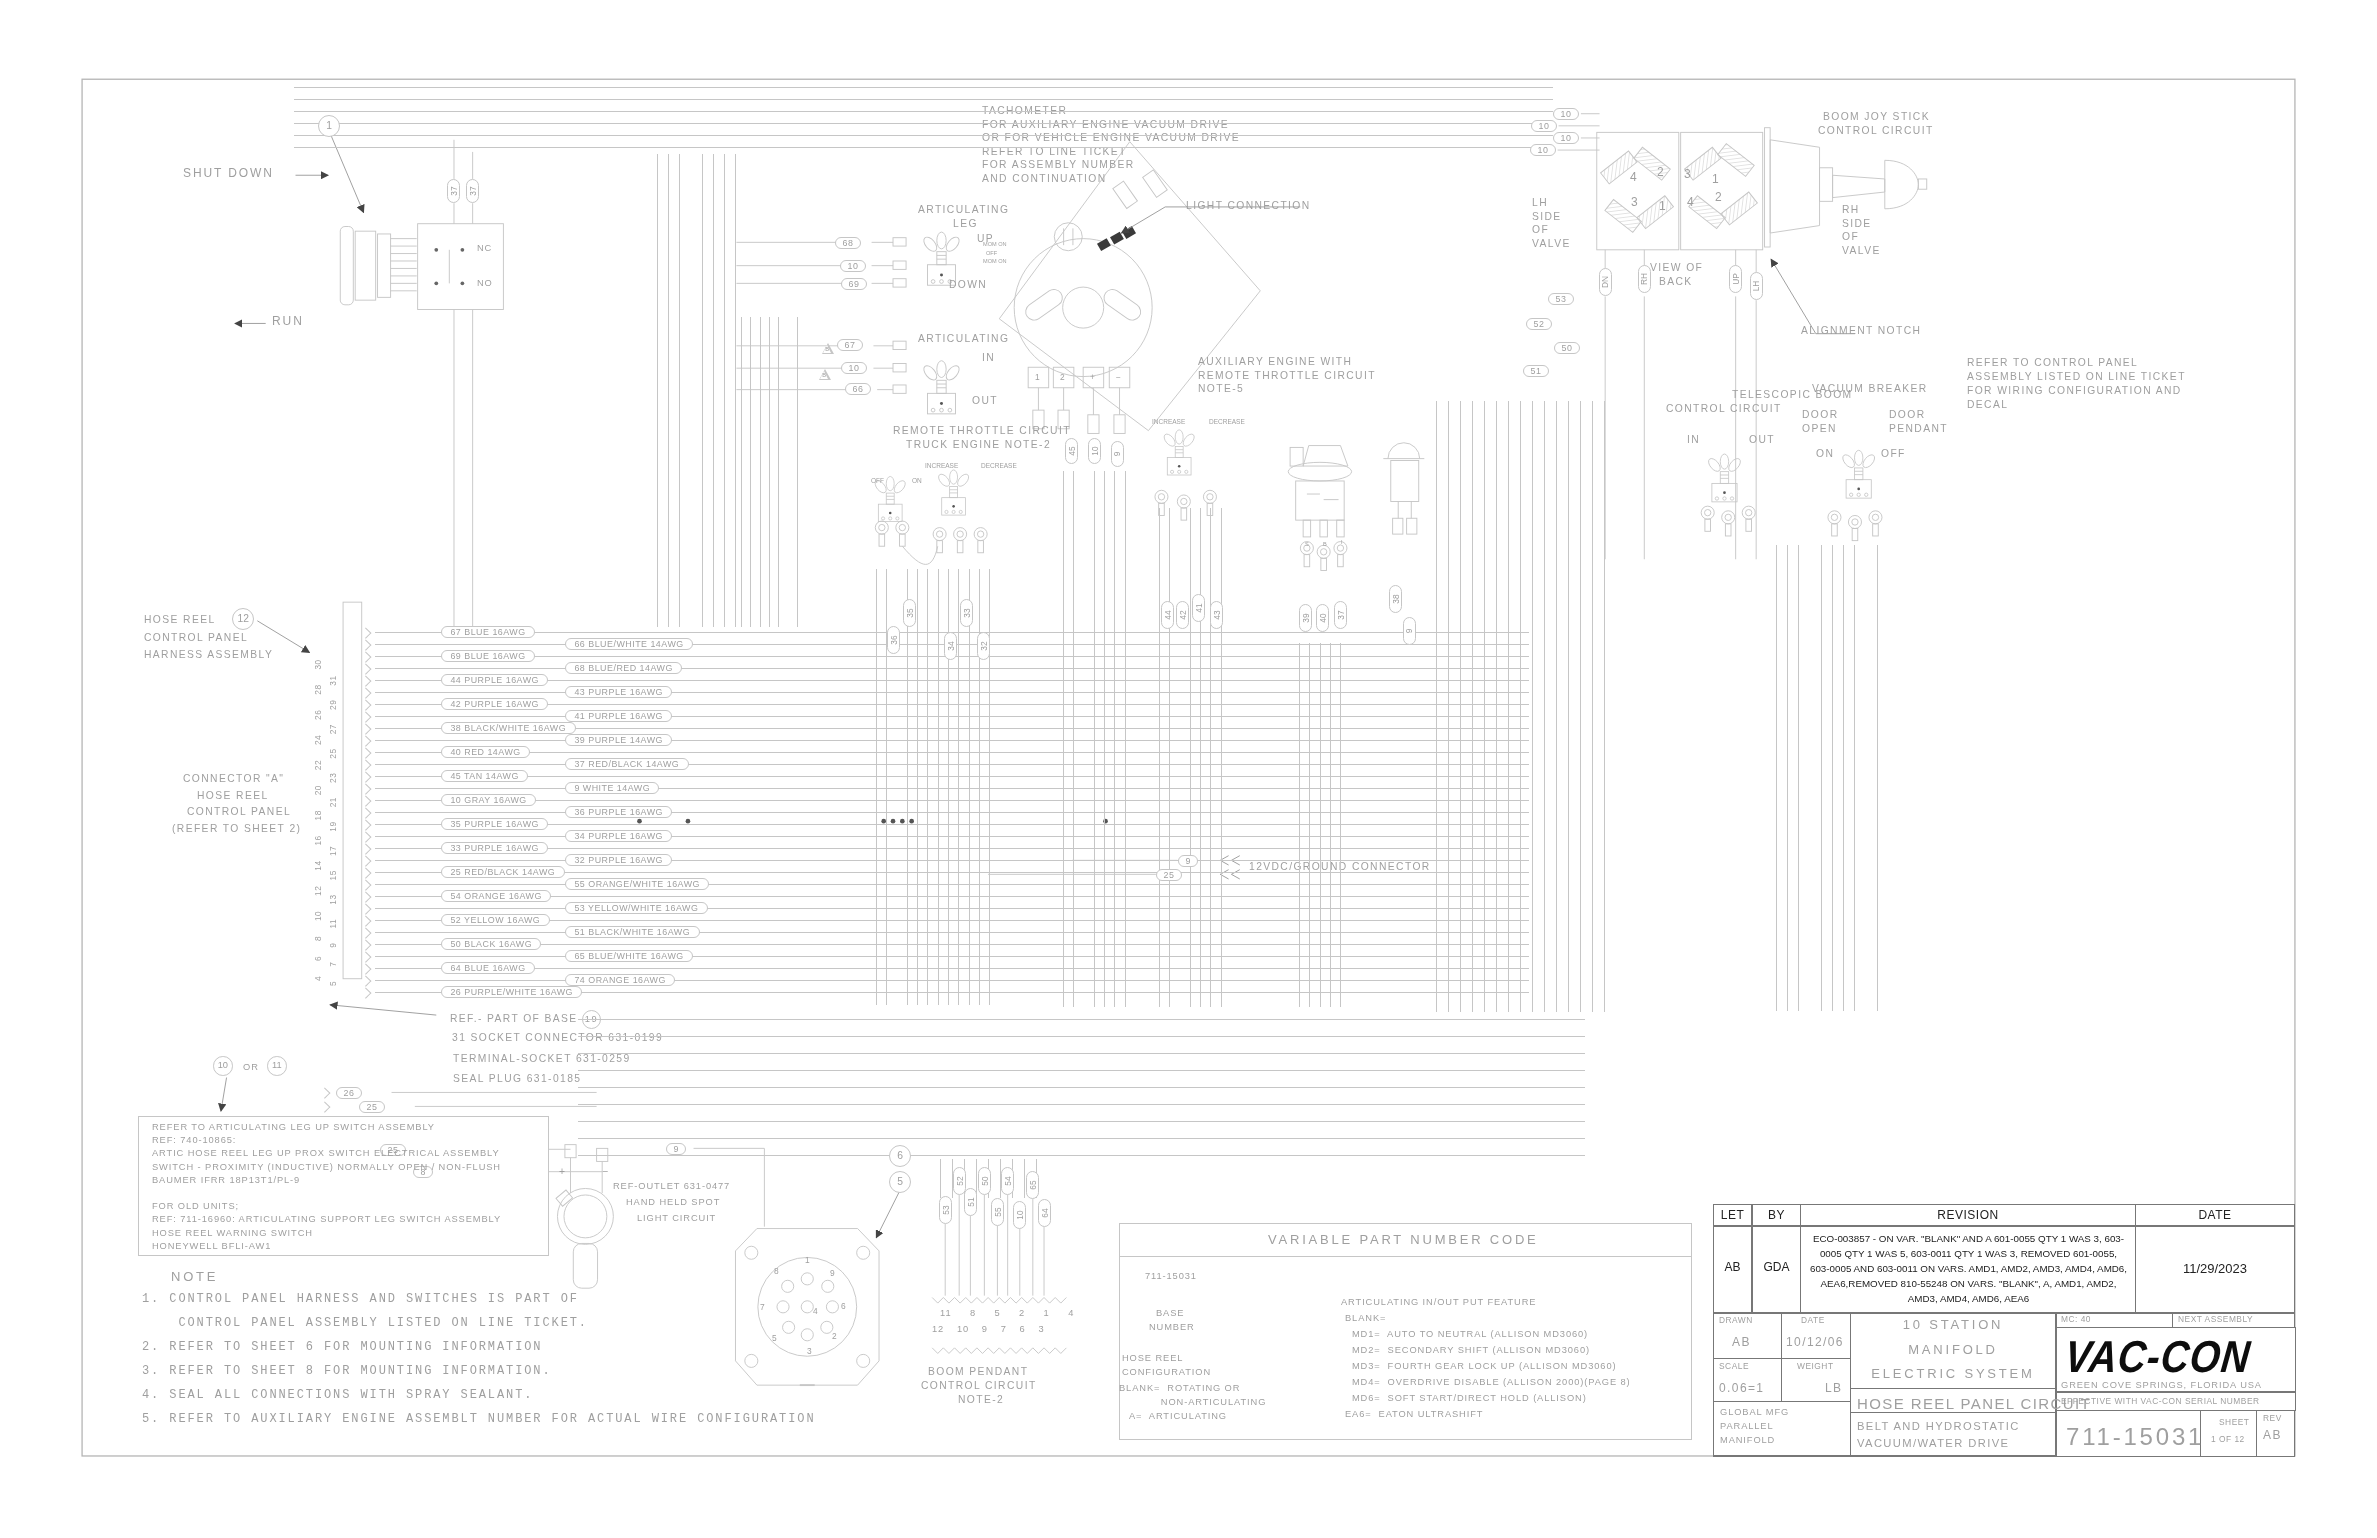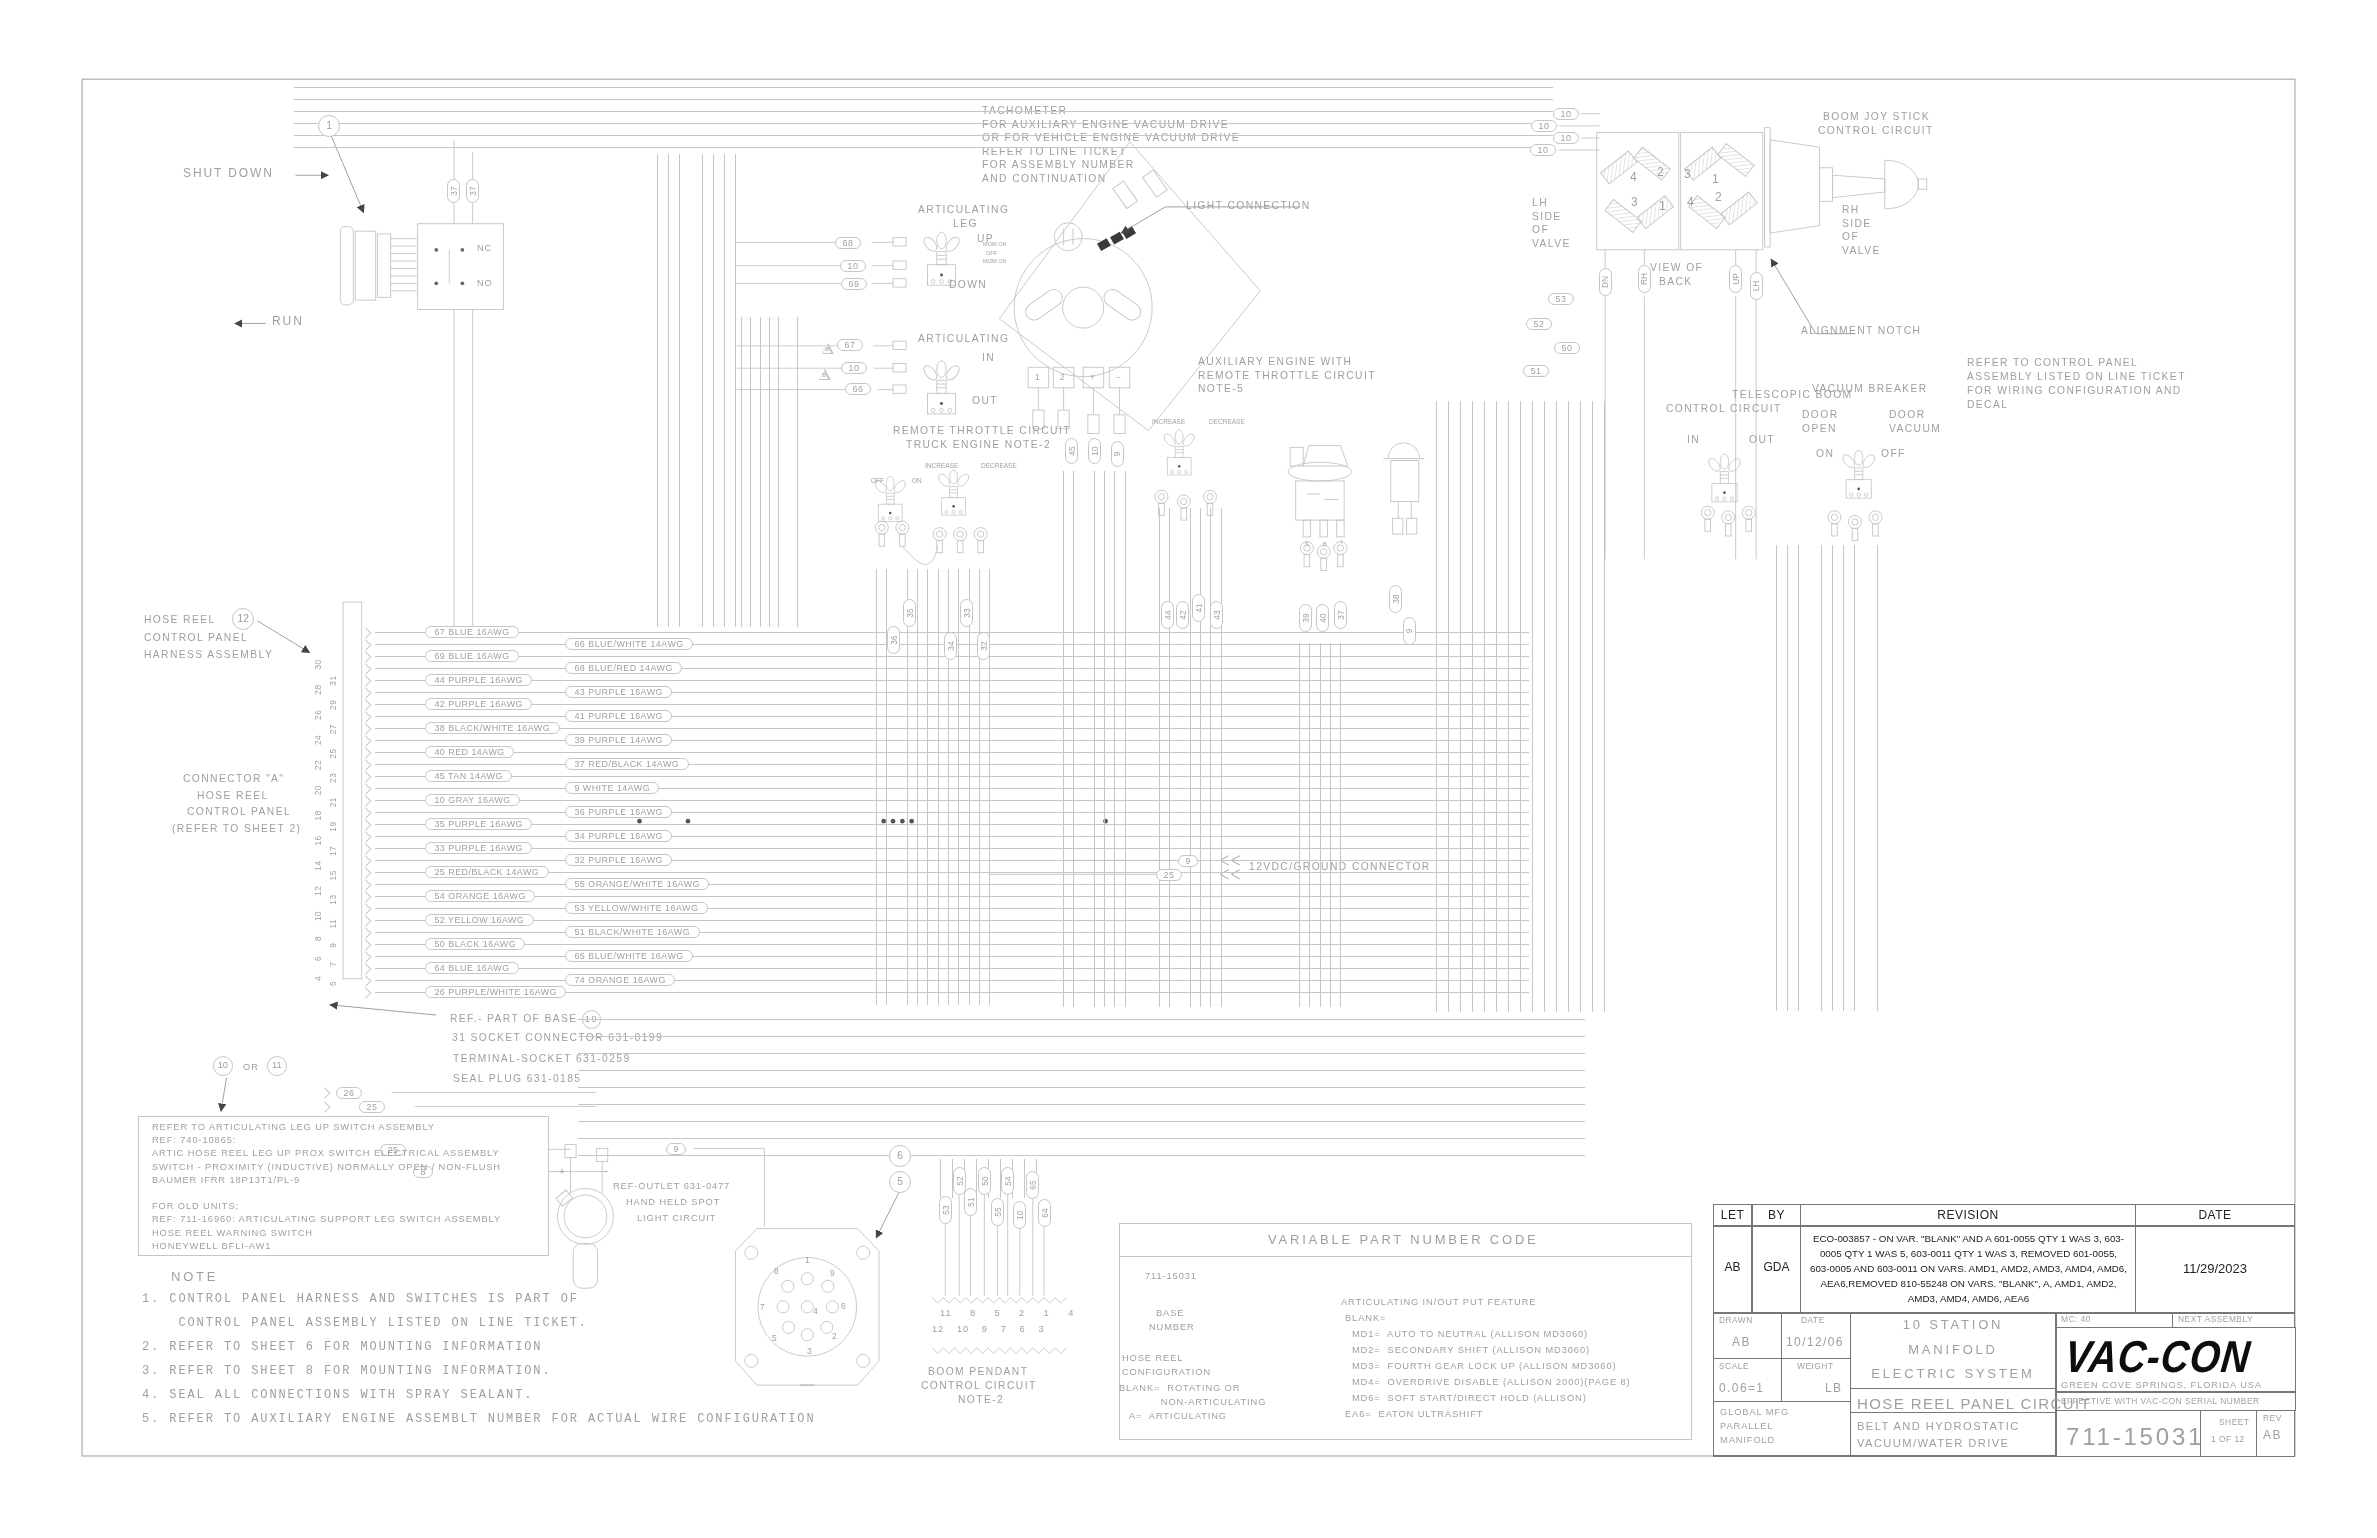--- a/index.html
+++ b/index.html
@@ -29,21 +29,21 @@
   .chev{position:absolute;width:6.5px;height:6.5px;border-top:0.9px solid var(--cl);border-right:0.9px solid var(--cl);
         transform:rotate(45deg);z-index:2;}
   .vbundle{position:absolute;background:repeating-linear-gradient(90deg,var(--cl) 0 0.9px,transparent 0.9px var(--p,10.3px));z-index:1;}
   .hbundle{position:absolute;background:repeating-linear-gradient(180deg,var(--cl) 0 0.9px,transparent 0.9px var(--p,13px));z-index:1;}
   #wire-rows{position:absolute;left:362px;top:626px;width:1167px;z-index:2;}
   .wrow{position:relative;height:12px;}
   .wrow::before{content:"";position:absolute;left:13px;right:0;top:5.6px;border-top:0.9px solid var(--cl);}
   .wrow .chev{left:0;top:2.8px;}
   .wpill{position:absolute;top:0;box-sizing:border-box;border:0.9px solid var(--cl);border-radius:6.5px;background:#fff;
         color:var(--ct);font-size:8.9px;letter-spacing:0.5px;line-height:10.3px;height:12px;padding:0 8.4px;white-space:nowrap;z-index:2;}
-  .wrow[data-side="left"] .wpill{left:63px;}
+  .wrow[data-side="left"] .wpill{left:79px;}
   .wrow[data-side="right"] .wpill{left:203px;}
   .rot90{transform:rotate(-90deg);transform-origin:0 0;}
   .bx{position:absolute;border:0.9px solid #777;box-sizing:border-box;background:#fff;z-index:4;}
   .bxl{position:absolute;border:0.9px solid var(--cl);box-sizing:border-box;z-index:2;background:#fff;}
   .z5{z-index:5;}
   .logo{font-weight:bold;font-style:italic;letter-spacing:0.9px;transform:skewX(-6deg) scaleY(1.15);transform-origin:left center;color:#0d0d0d;}
   .ln{height:13.5px;} .ln2{height:24px;font-family:Liberation Mono, monospace;} .ln3{height:14px;} .ln4{height:16px;}
   .flag{position:absolute;width:0;height:0;border-left:6.5px solid transparent;border-right:6.5px solid transparent;
         border-bottom:11.2px solid var(--cl);z-index:3;}
   .flag i{position:absolute;left:-2.8px;top:2.8px;font-style:normal;font-size:5.6px;color:var(--ct);}
@@ -481,21 +481,21 @@
   <div class="pill" style="left:1523px;top:365px">51</div>
 
   <span class="t" style="left:1732px;top:388px">TELESCOPIC BOOM</span>
   <span class="t" style="left:1666px;top:402px">CONTROL CIRCUIT</span>
   <span class="t" style="left:1687px;top:433px">IN</span>
   <span class="t" style="left:1749px;top:433px">OUT</span>
   <span class="t" style="left:1812px;top:382px">VACUUM BREAKER</span>
   <span class="t" style="left:1802px;top:408px">DOOR</span>
   <span class="t" style="left:1802px;top:422px">OPEN</span>
   <span class="t" style="left:1889px;top:408px">DOOR</span>
-  <span class="t" style="left:1889px;top:422px">VACUUM</span>
+  <span class="t" style="left:1889px;top:422px">PENDANT</span>
   <span class="t" style="left:1816px;top:447px">ON</span>
   <span class="t" style="left:1881px;top:447px">OFF</span>
 
   <div class="t" style="left:1967px;top:356px"><div class="ln3">REFER TO CONTROL PANEL</div><div class="ln3">ASSEMBLY LISTED ON LINE TICKET</div><div class="ln3">FOR WIRING CONFIGURATION AND</div><div class="ln3">DECAL</div></div>
 
   <div class="t" style="left:144px;top:613px"><div style="height:17.7px">HOSE REEL</div><div style="height:17.7px">CONTROL PANEL</div><div style="height:17.7px">HARNESS ASSEMBLY</div></div>
   <div class="balloon" style="left:232px;top:608px">12</div>
   <span class="t" style="left:183px;top:772px">CONNECTOR "A"</span>
   <span class="t" style="left:197px;top:789px">HOSE REEL</span>
   <span class="t" style="left:187px;top:805px">CONTROL PANEL</span>

